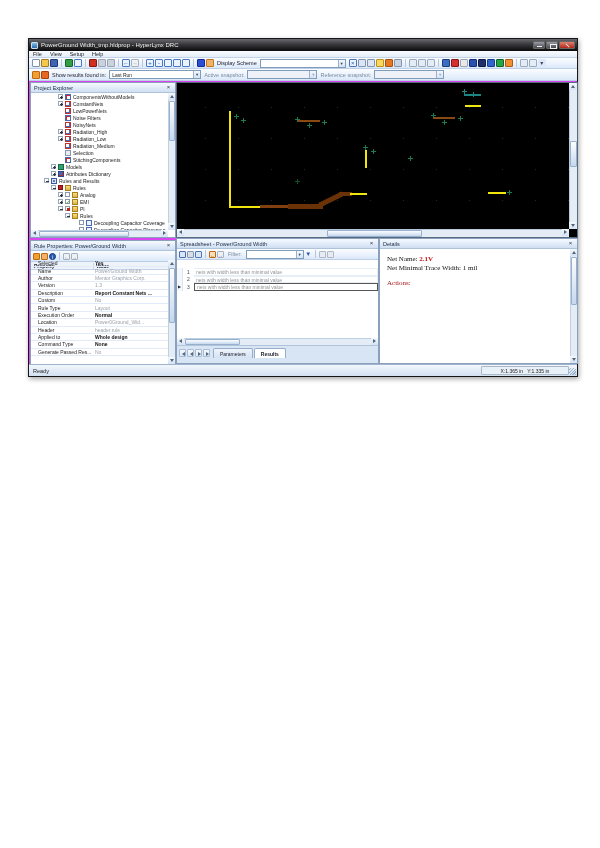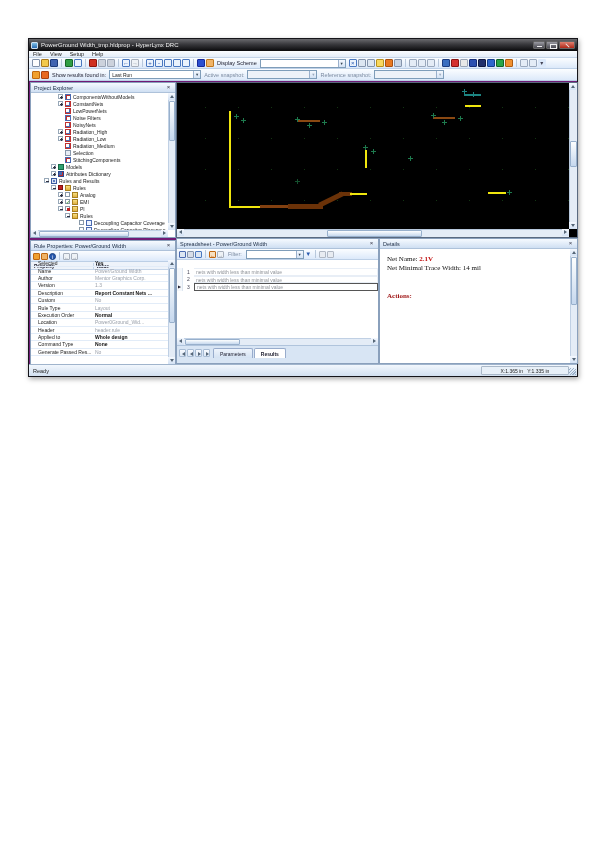--- a/index.html
+++ b/index.html
@@ -1,18 +1,18 @@
 <!DOCTYPE html>
 <html><head>
 <meta charset="utf-8">
 <style>
   html,body{margin:0;padding:0}
   body{width:600px;height:848px;background:#ffffff;font-family:"Liberation Sans",sans-serif;position:relative;overflow:hidden}
   *{box-sizing:border-box}
-  .win{position:absolute;left:28px;top:38px;width:550px;height:339px;background:#701a75;border:1px solid #15151a;box-shadow:1px 2px 5px rgba(0,0,0,.35)}
+  .win{position:absolute;left:28px;top:38px;width:550px;height:339px;background:#d946ef;border:1px solid #15151a;box-shadow:1px 2px 5px rgba(0,0,0,.35)}
   
   .titlebar{position:absolute;left:0;top:0;width:100%;height:12px;background:linear-gradient(#6a6a6e,#38383c 45%,#0a0a0c);display:flex;align-items:center;padding:0 2px;color:#f0f0f0}
   .appico{width:7px;height:7px;background:linear-gradient(#7ec0e8,#2a6ab0);border:1px solid #cde;border-radius:1px;margin-right:3px;flex:none}
   .title{font-size:6px;white-space:nowrap;overflow:hidden;flex:1}
   .winbtns{display:flex;gap:1px;flex:none}
   .tbtn{width:12px;height:8px;border:1px solid #666;border-radius:1px;background:linear-gradient(#9a9aa2,#4a4a52);position:relative}
   .tbtn.close{width:16px;background:linear-gradient(#e08070,#b02818)}
   .tbtn::after{content:"";position:absolute;left:3px;top:4px;width:5px;height:1px;background:#eee}
   .tbtn.max::after{top:2px;height:3px;background:none;border:1px solid #eee}
   .tbtn.close::after{left:5px;top:3px;transform:rotate(45deg)}
@@ -100,21 +100,21 @@
   .tabstrip{position:absolute;left:0;right:0;bottom:0;height:18px;background:#d8e5f4;border-top:1px solid #b0c4dc;display:flex;align-items:flex-start;padding-top:2px}
   .tnav{display:flex;gap:1px;margin:1px 3px 0 2px}
   .tnavb{width:7px;height:8px;background:linear-gradient(#f8fbff,#dce8f6);border:1px solid #a8bcd4;position:relative;border-radius:1px}
   .tab{height:10px;padding:0 6px;font-size:5px;line-height:10px;color:#223;background:linear-gradient(#eef4fc,#d4e2f2);border:1px solid #98accc;border-bottom:none;border-radius:2px 2px 0 0;margin-right:1px}
   .tab.active{background:#fff;font-weight:bold}
   
   #details{left:350px;top:199px;width:199px;height:126px}
   #det-body{position:absolute;left:0;top:10px;right:7px;bottom:0;background:#fff;overflow:hidden;font-family:"Liberation Serif",serif;font-size:7px;color:#111;padding:6px 0 0 7px}
   #det-body .line{margin-bottom:1px}
   .redval{color:#c01010;font-weight:bold}
-  .actions{color:#a01818;font-weight:bold;margin-top:20px}
+  .actions{color:#a01818;font-weight:normal;margin-top:7px}
   .dlink{color:#800080;text-decoration:underline;margin-top:8px;white-space:nowrap}
   #details .vscroll{top:10px;bottom:0}
   
   .statusbar{position:absolute;left:0;bottom:0;width:100%;height:12px;background:linear-gradient(#f2f7fd,#d2e0f0);border-top:1px solid #a0b4cc;display:flex;align-items:center;font-size:5.5px;color:#222}
   .statusbar .ready{padding-left:4px;flex:1}
   .coordbox{width:88px;height:9px;border:1px solid #aab8c8;border-radius:1px;display:flex;align-items:center;justify-content:center;gap:4px;margin-right:8px;background:#e8f0f8;font-size:5px}
   .grip{position:absolute;right:1px;bottom:1px;width:7px;height:7px;background:repeating-linear-gradient(135deg,transparent 0 1px,#9ab0c8 1px 2px)}
 </style>
 </head>
 <body>
@@ -549,21 +549,21 @@
     </div>
   </div>
 
   <div class="panel" id="details">
     <div class="phead">
       <span class="ptitle">Details</span>
       <span class="px"></span>
     </div>
     <div id="det-body">
       <div class="line"><span>Net Name:</span> <span class="redval">2.1V</span></div>
-      <div class="line">Net Minimal Trace Width: 14 mil</div>
+      <div class="line">Net Minimal Trace Width: 1 mil</div>
       <div class="actions">Actions:</div>
     </div>
     <div class="vscroll">
       <span class="sbtn" style="top:0;left:-1px">
           <i class="tri u"></i>
         </span>
       <div class="thumb" style="left:0;right:0;top:8px;height:48px"></div>
       <span class="sbtn" style="bottom:0;left:-1px">
           <i class="tri d"></i>
         </span>

